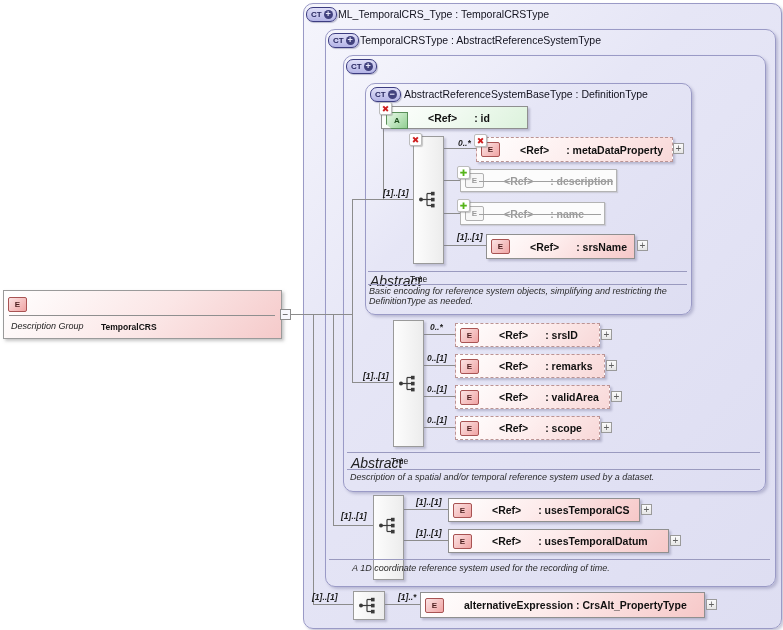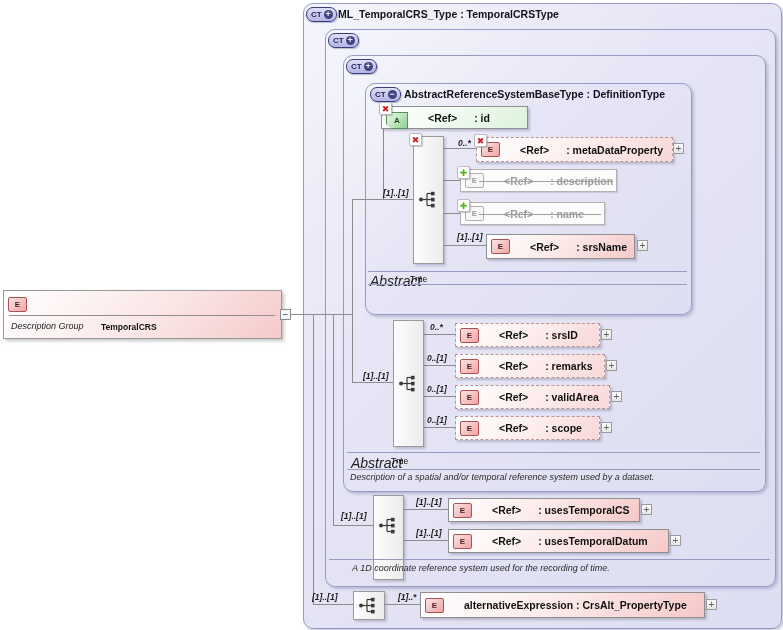--- a/index.html
+++ b/index.html
@@ -9,21 +9,21 @@
     font-family:"Liberation Sans","DejaVu Sans",sans-serif;
     -webkit-font-smoothing:antialiased;
   }
 
   
   .container {
     position:absolute; border:1px solid #9a9ac6; border-radius:10px;
     background:linear-gradient(135deg,#f5f5fc 0%,#e6e6f6 35%,#dedef2 100%);
     box-shadow:2px 2px 3px rgba(130,130,170,.45);
   }
-  .hdr { position:absolute; font-size:10.5px; font-weight:bold; color:#12121e; white-space:nowrap; }
+  .hdr { position:absolute; font-size:10.5px; font-weight:normal; color:#12121e; white-space:nowrap; }
 
   .ctbadge {
     position:absolute; height:13px; padding:0 3px 0 4px;
     border:1px solid #3c3c80; border-radius:7px;
     background:linear-gradient(180deg,#e0e0f8,#b4b4e6);
     display:inline-flex; align-items:center; gap:2px;
     box-shadow:1px 1px 1px rgba(100,100,140,.4);
   }
   .ctbadge .ct { font-size:8px; font-weight:bold; color:#26265e; line-height:12px; }
   .ctbadge .sign {
@@ -134,20 +134,21 @@
   <span class="ctbadge" style="left:306px;top:7px;">
       <span class="ct">CT</span>
       <span class="sign">+</span>
     </span>
   <div class="hdr" style="left:338px;top:8px;">ML_TemporalCRS_Type : TemporalCRSType</div>
 
   <span class="ctbadge" style="left:328px;top:33px;">
       <span class="ct">CT</span>
       <span class="sign">+</span>
     </span>
+  <div class="hdr" style="left:360px;top:34px;">TemporalCRSType : AbstractReferenceSystemType</div>
 
   <span class="ctbadge" style="left:346px;top:59px;">
       <span class="ct">CT</span>
       <span class="sign">+</span>
     </span>
 
   <span class="ctbadge" style="left:370px;top:87px;">
       <span class="ct">CT</span>
       <span class="sign">−</span>
     </span>
@@ -230,20 +231,21 @@
     <span class="eicon">E</span>
     <span class="reftxt">&lt;Ref&gt;</span>
     <span class="nametxt">: srsName</span>
   </div>
   <div class="plusbox" style="left:637px;top:240px;">+</div>
 
   <div class="sep" style="left:368px;top:271px;width:319px;"></div>
   <div class="abslbl" style="left:370px;top:273px;">Abstract</div>
   <div class="absval" style="left:410px;top:273.5px;">True</div>
   <div class="sep" style="left:368px;top:284px;width:319px;"></div>
+  <div class="note" style="left:369px;top:287px;width:322px;">Basic encoding for reference system objects, simplifying and restricting the DefinitionType as needed.</div>
 
   <div class="seqbox" style="left:393px;top:320px;height:125px;">
     <svg class="seqglyph" style="left:4px;top:53px;" width="21" height="19" viewBox="0 0 21 19">
       <circle cx="3" cy="9.5" r="2" fill="#3a3a3a"></circle>
       <line x1="3" y1="9.5" x2="9" y2="9.5" stroke="#3a3a3a" stroke-width="1.2"></line>
       <line x1="9" y1="3.5" x2="9" y2="15.5" stroke="#3a3a3a" stroke-width="1.2"></line>
       <line x1="9" y1="3.5" x2="13" y2="3.5" stroke="#3a3a3a" stroke-width="1.2"></line>
       <line x1="9" y1="9.5" x2="13" y2="9.5" stroke="#3a3a3a" stroke-width="1.2"></line>
       <line x1="9" y1="15.5" x2="13" y2="15.5" stroke="#3a3a3a" stroke-width="1.2"></line>
       <rect x="13" y="1.8" width="3.6" height="3.6" fill="#3a3a3a"></rect>

